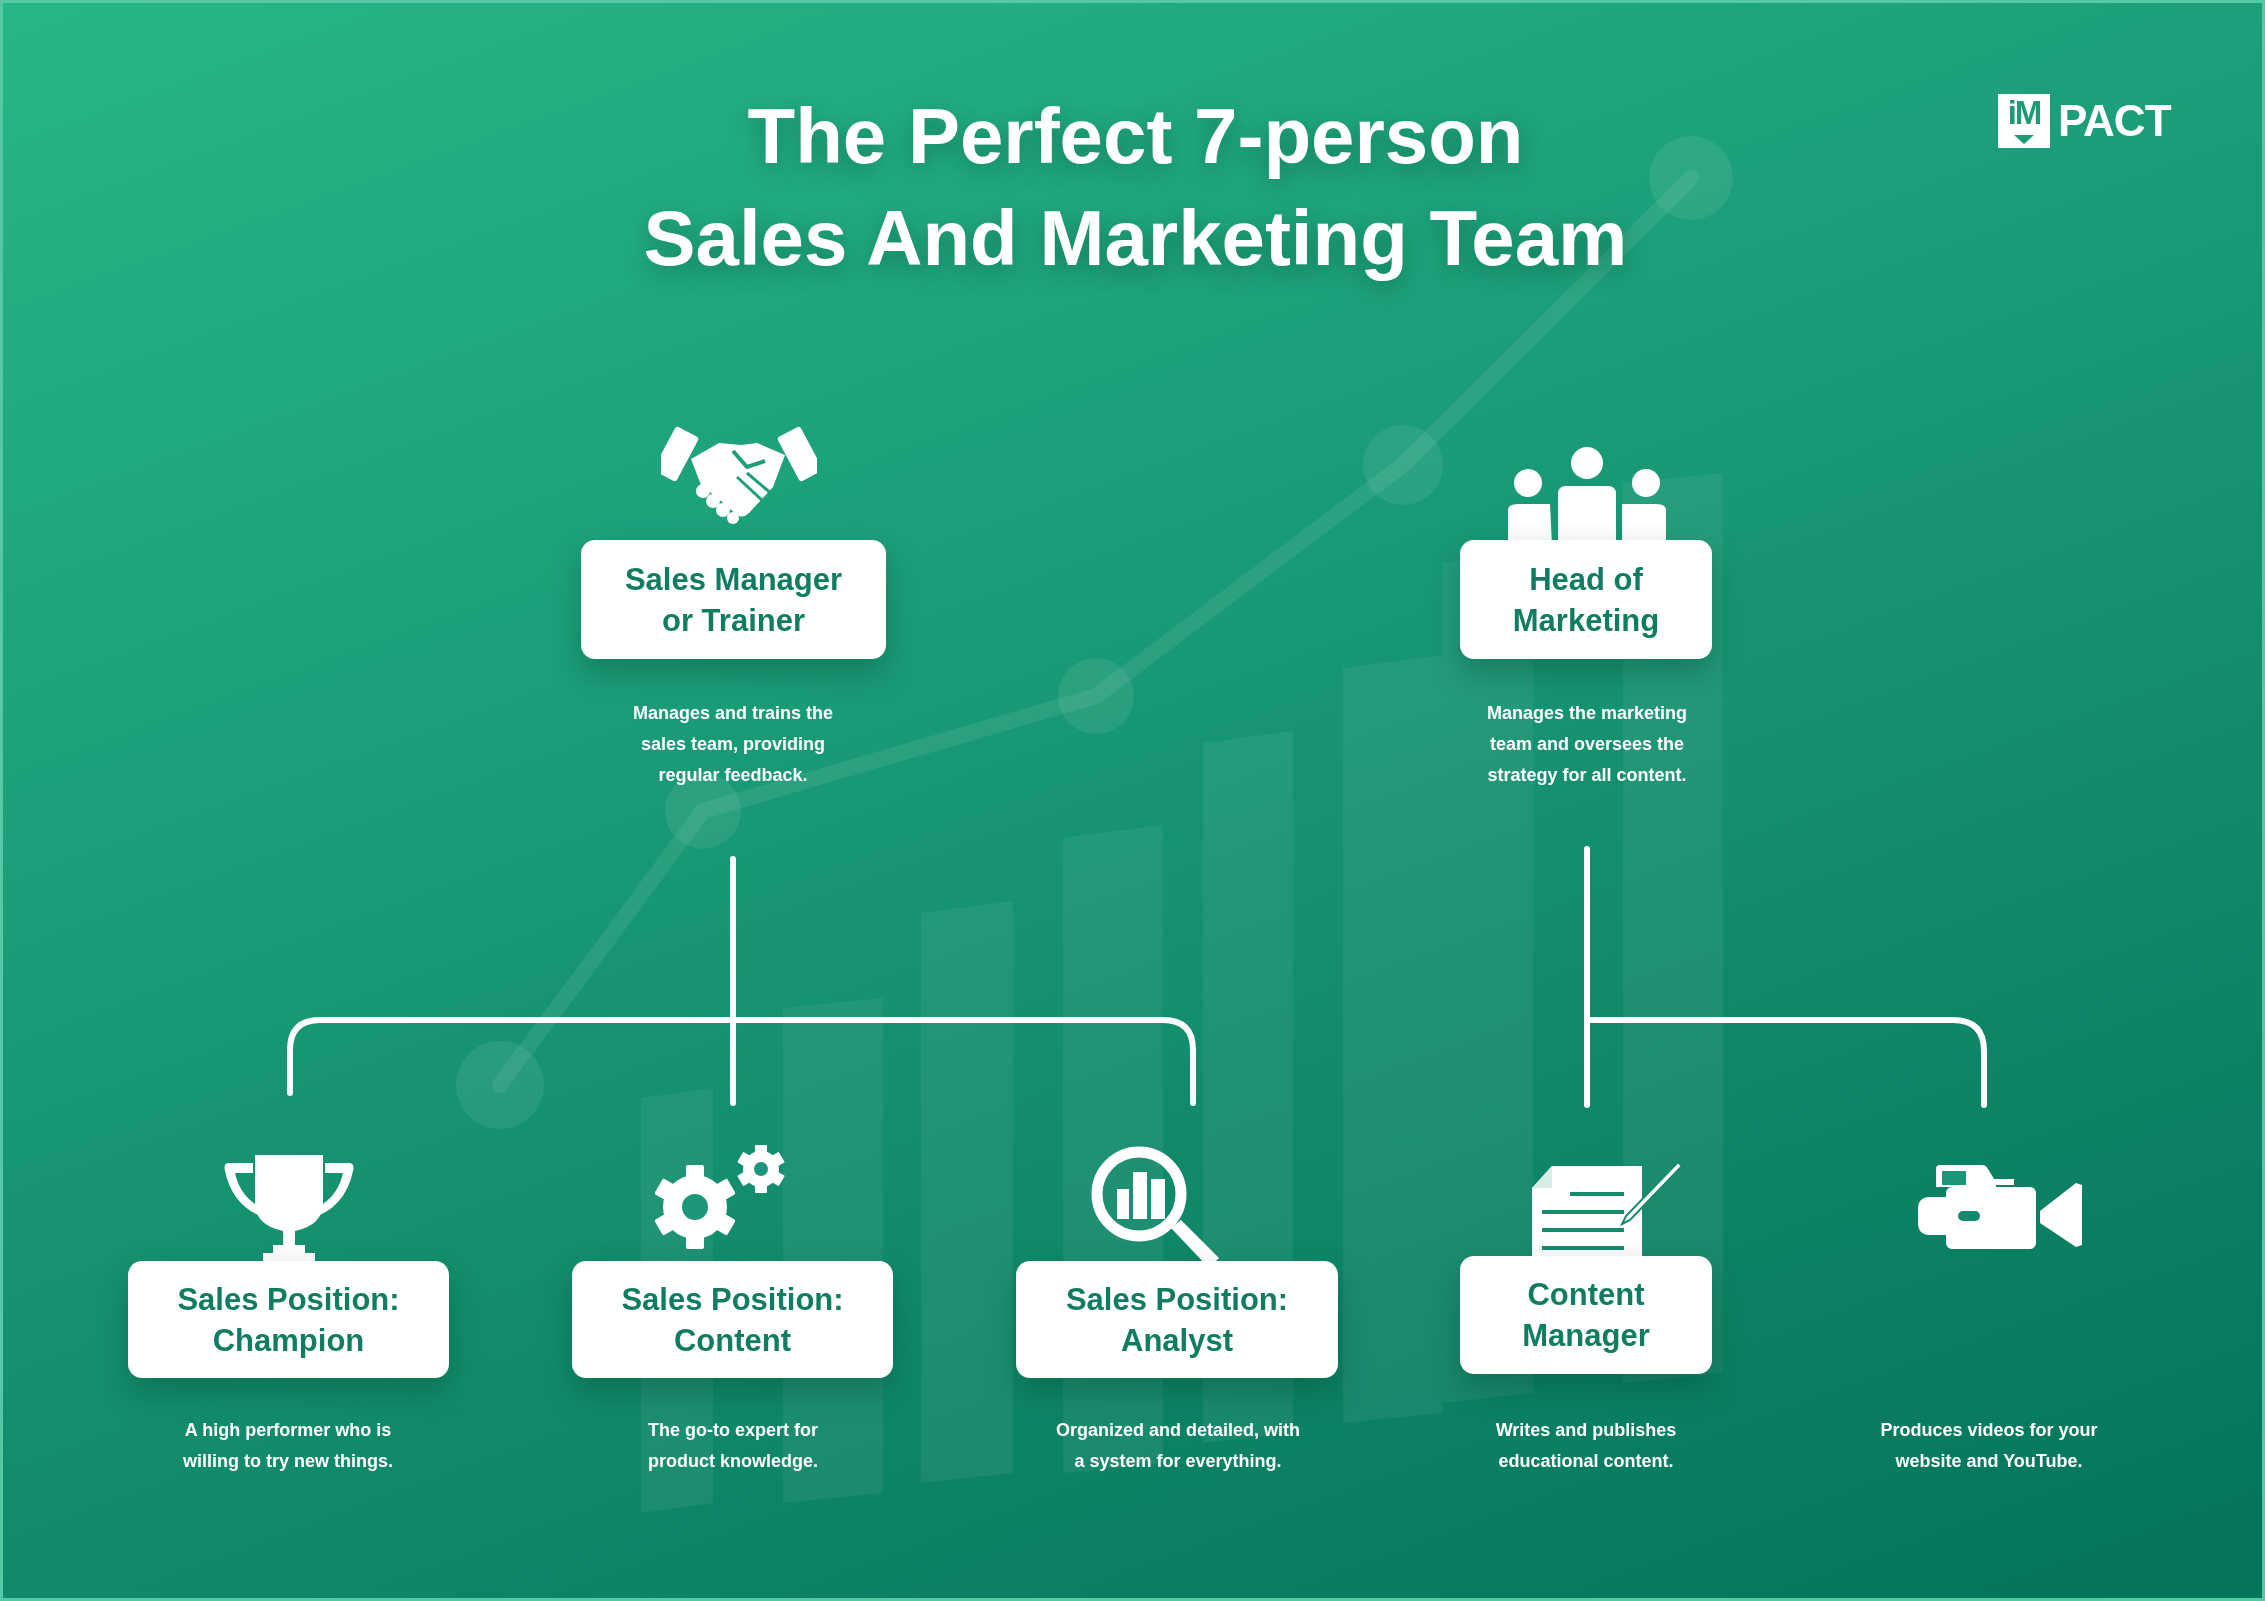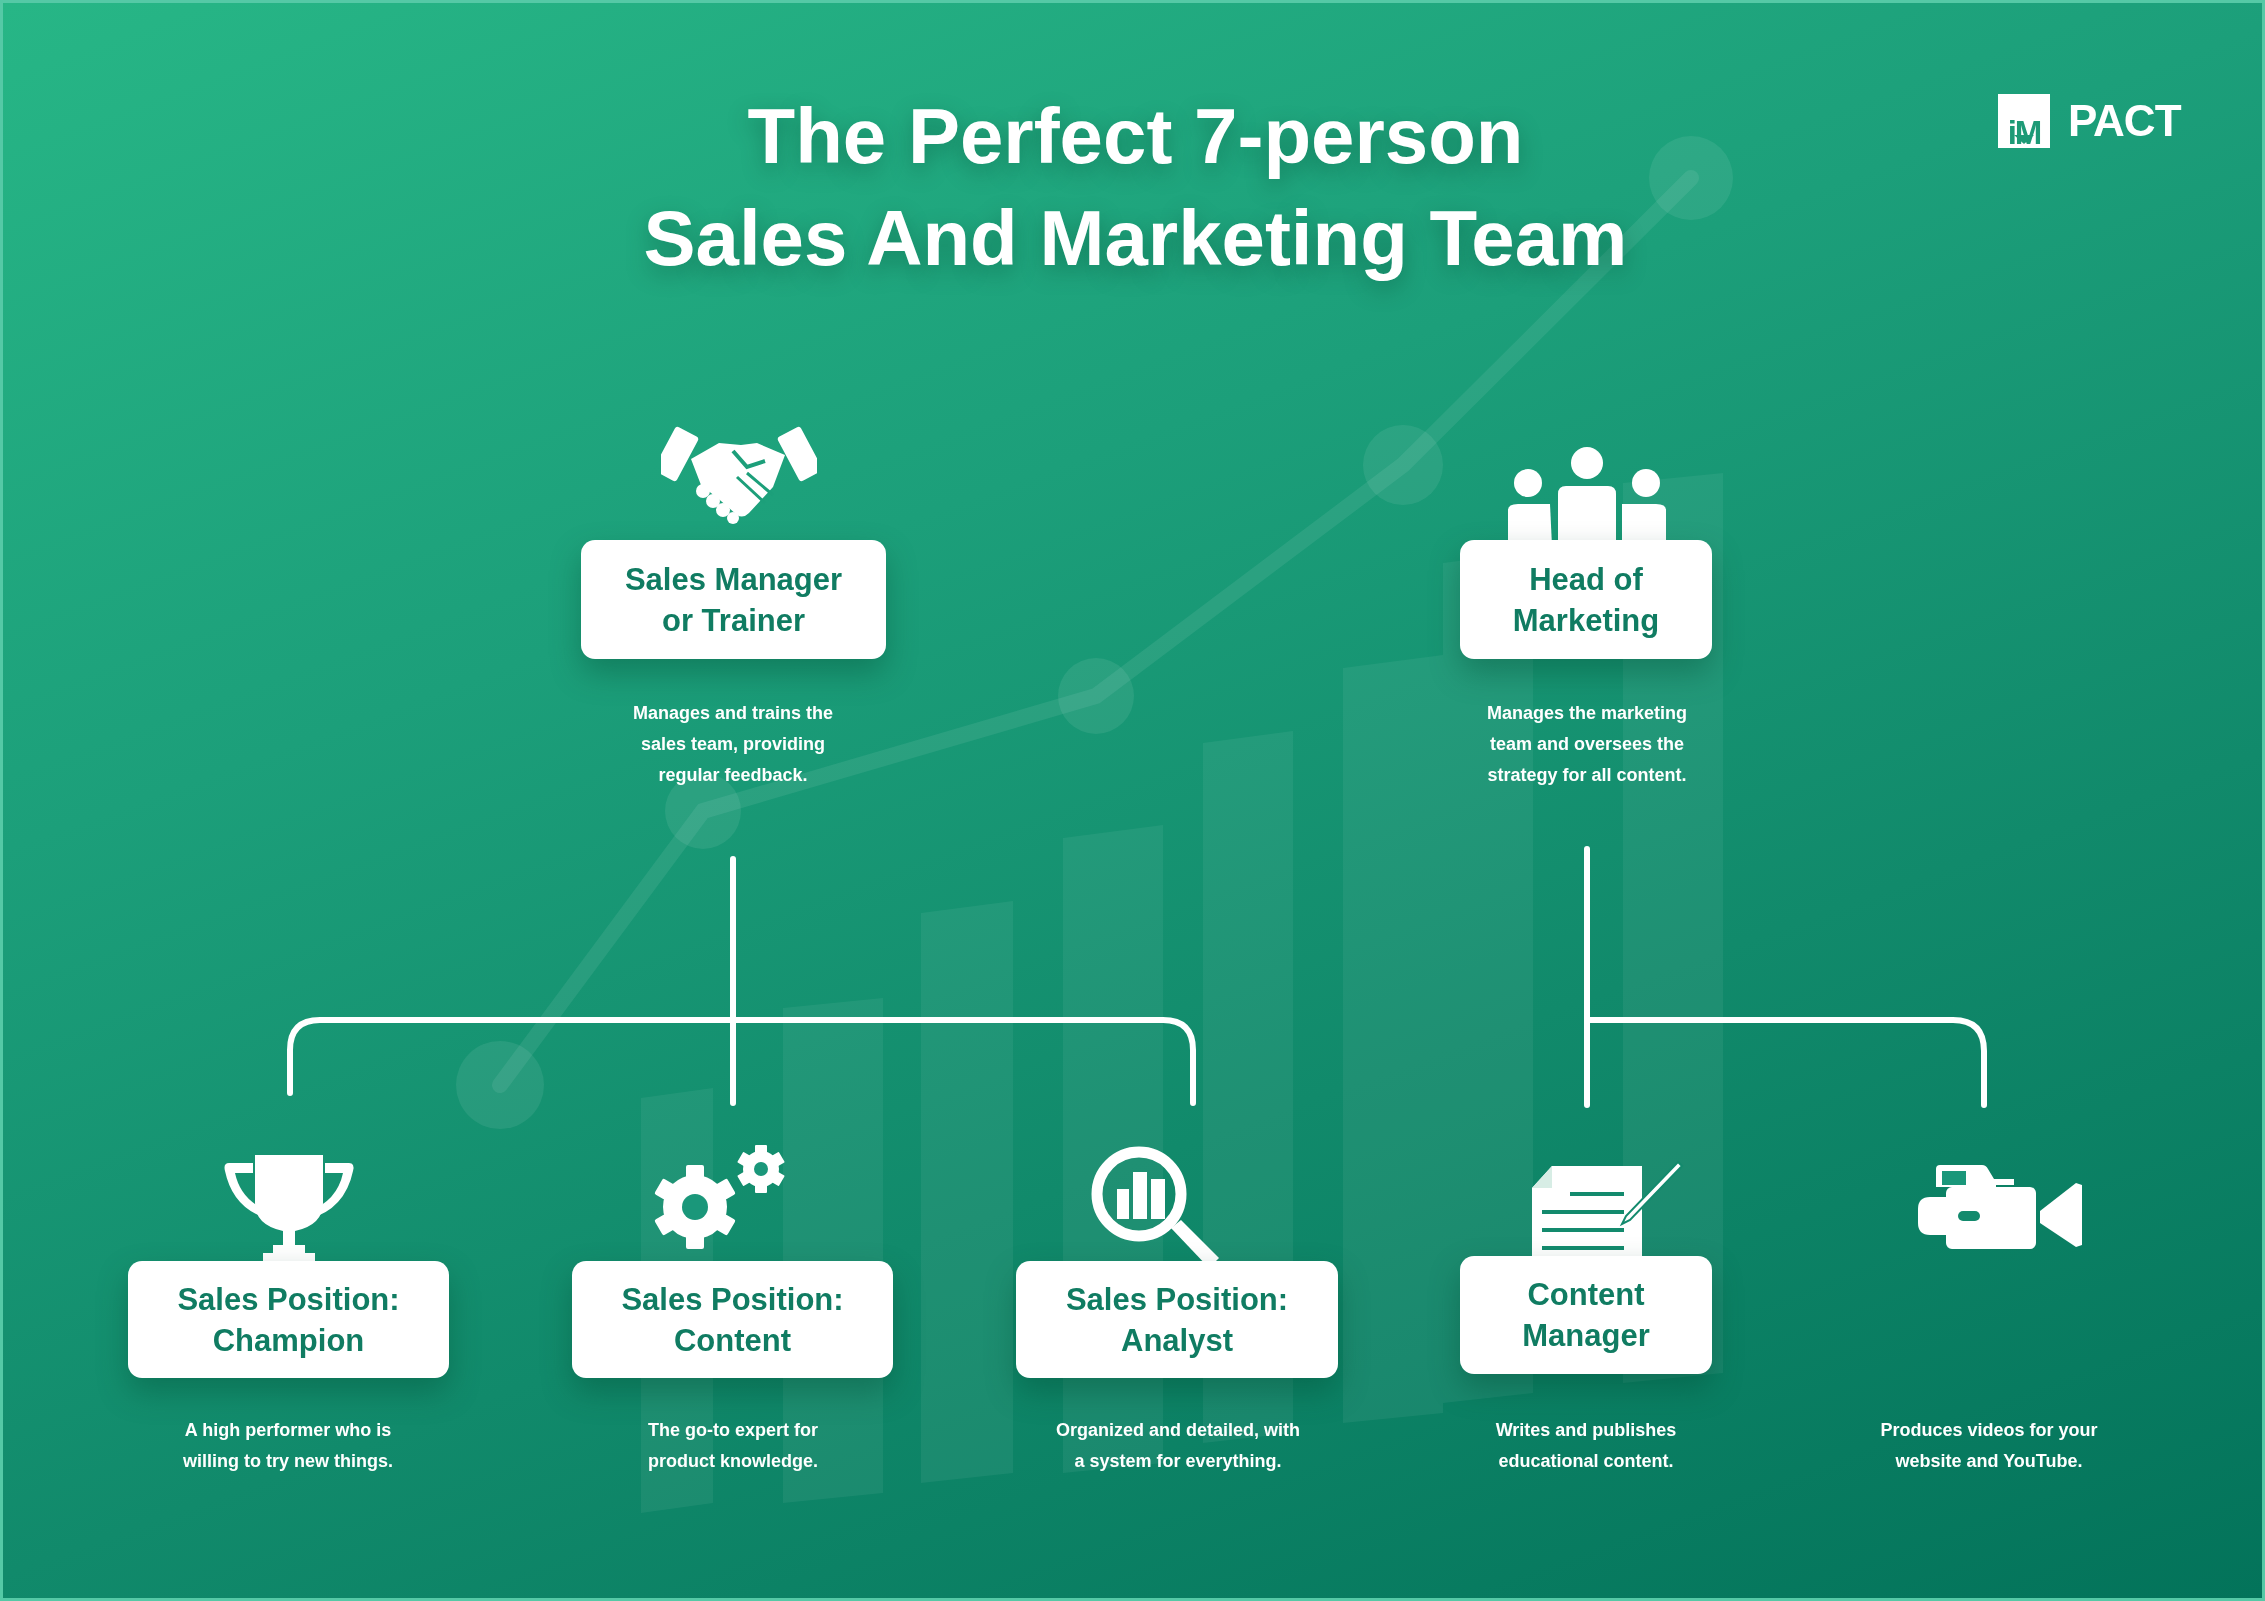--- a/index.html
+++ b/index.html
@@ -18,24 +18,24 @@
     position: absolute; left: 0; width: 2265px; top: 82px; text-align: center;
     color: #ffffff; font-weight: 700; font-size: 78px; line-height: 102px;
     letter-spacing: 0px; text-shadow: 0 8px 22px rgba(0,60,40,0.35);
   }
   .title div { white-space: nowrap; }
   .logo { position: absolute; left: 1995px; top: 90px; height: 56px; display: flex; align-items: center; }
   .logo-box {
     width: 52px; height: 54px; background: #fff; position: relative; box-sizing: border-box;
     display: flex; align-items: flex-start; justify-content: center;
   }
-  .logo-box span { color: #1d9a76; font-weight: 700; font-size: 33px; line-height: 38px; letter-spacing: -2px; margin-top: 20px; }
+  .logo-box span { color: #1d9a76; font-weight: 700; font-size: 33px; line-height: 38px; letter-spacing: -2px; }
   .logo-box .arrow { position: absolute; bottom: 4px; left: 16px; width: 0; height: 0;
     border-left: 10px solid transparent; border-right: 10px solid transparent; border-top: 9px solid #1d9a76; }
-  .logo-text { color: #fff; font-weight: 700; font-size: 44px; margin-left: 18px; letter-spacing: -1px; }
+  .logo-text { color: #fff; font-weight: 700; font-size: 44px; margin-left: 8px; letter-spacing: -1px; }
 
   .card {
     position: absolute; background: #ffffff; border-radius: 14px;
     box-shadow: 0 14px 30px rgba(0,70,45,0.35);
     display: flex; align-items: center; justify-content: center; text-align: center;
     color: #107c62; font-weight: 700; font-size: 31px; line-height: 41px;
     box-sizing: border-box; padding: 0 4px; z-index: 3;
   }
   .desc {
     position: absolute; color: #ffffff; font-weight: 700; font-size: 18px; line-height: 31px;

